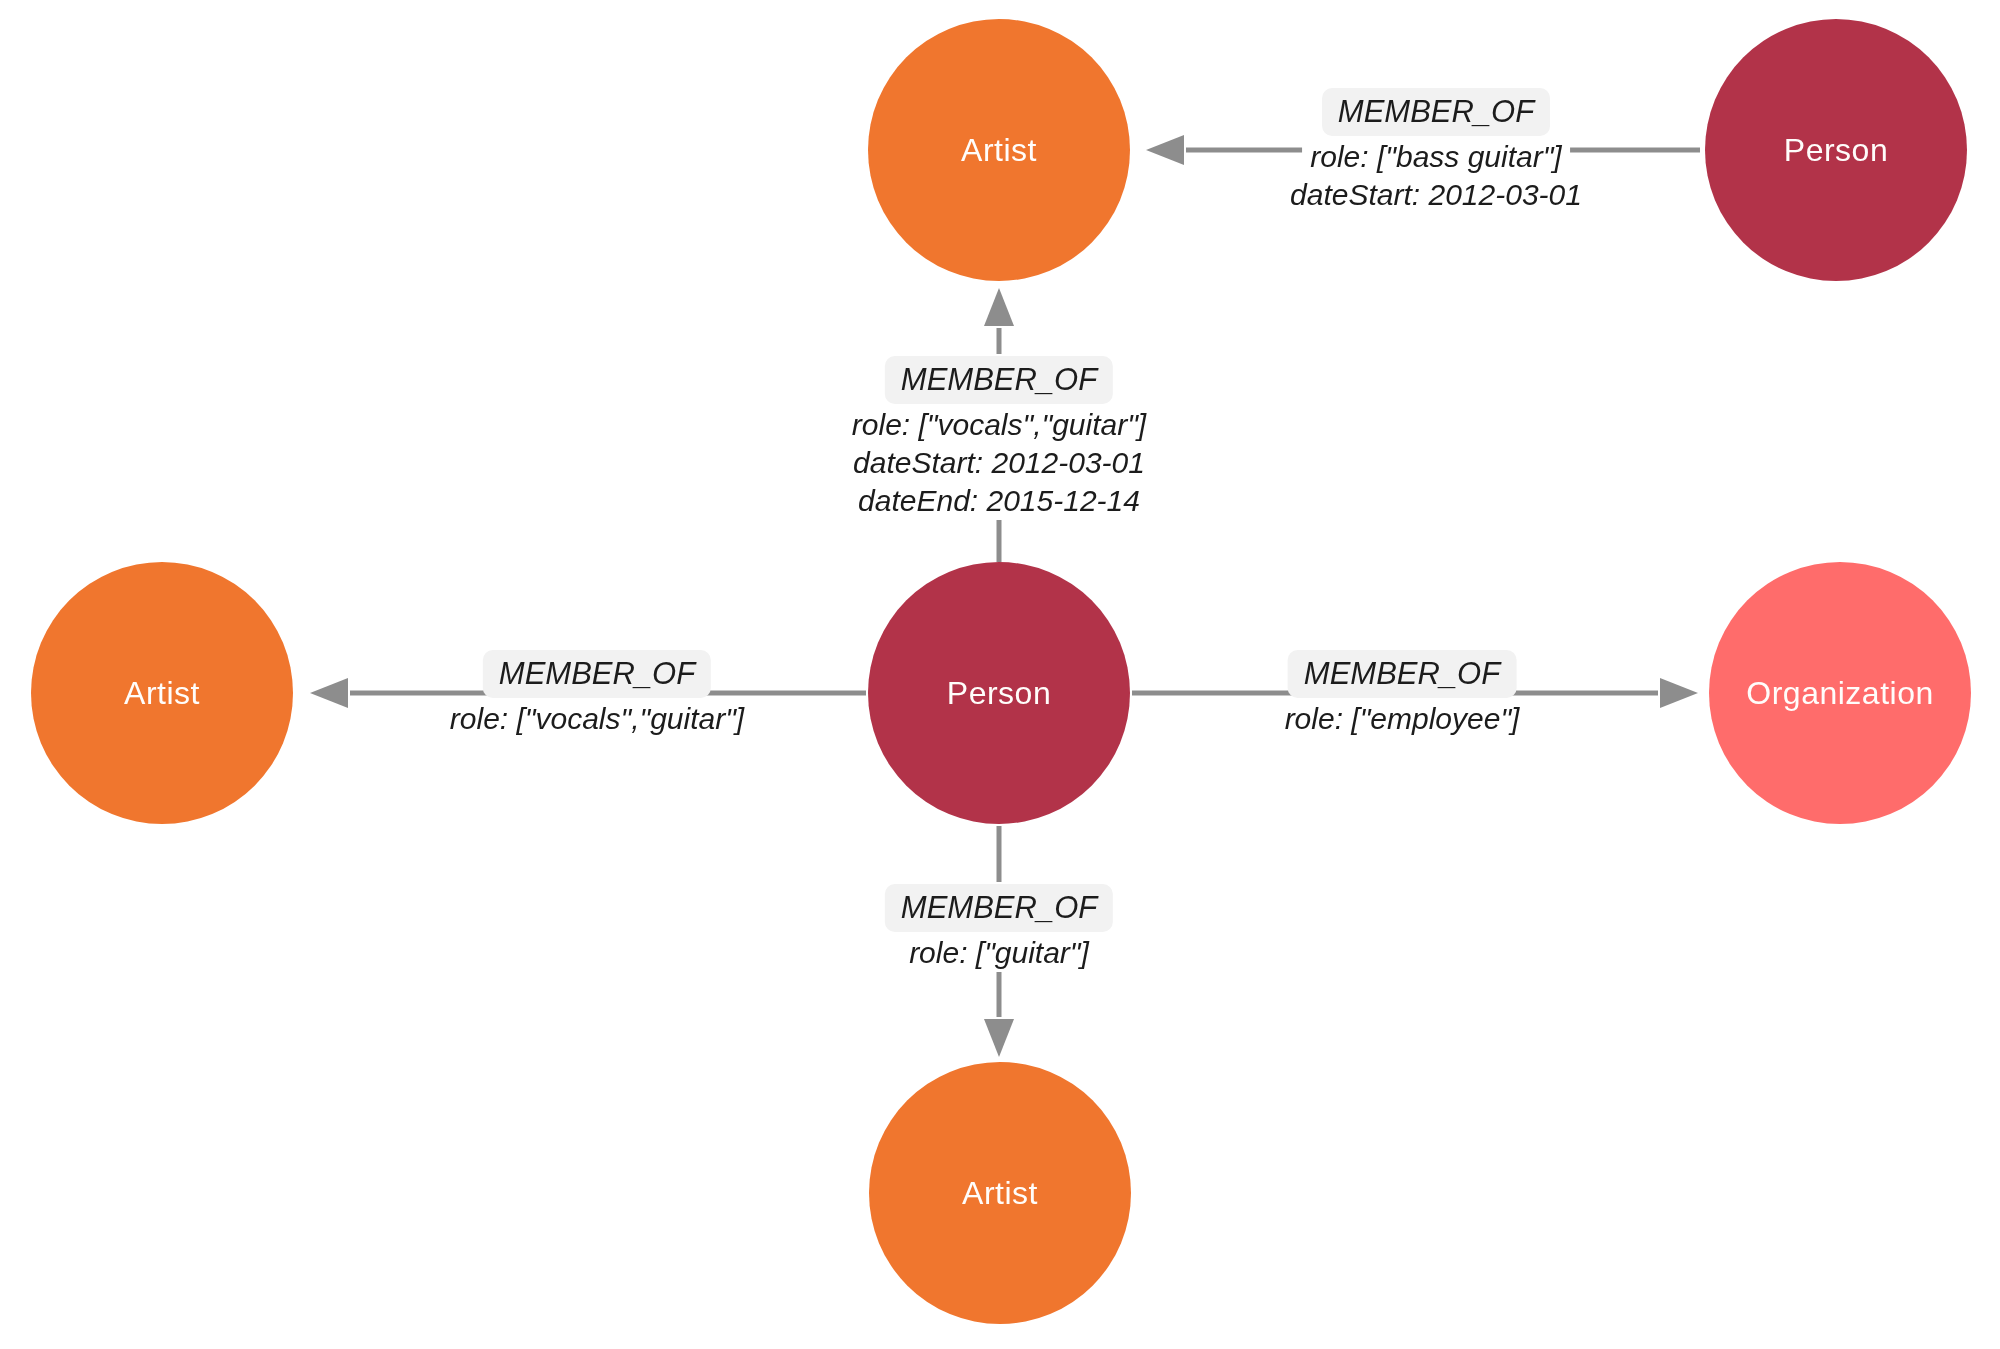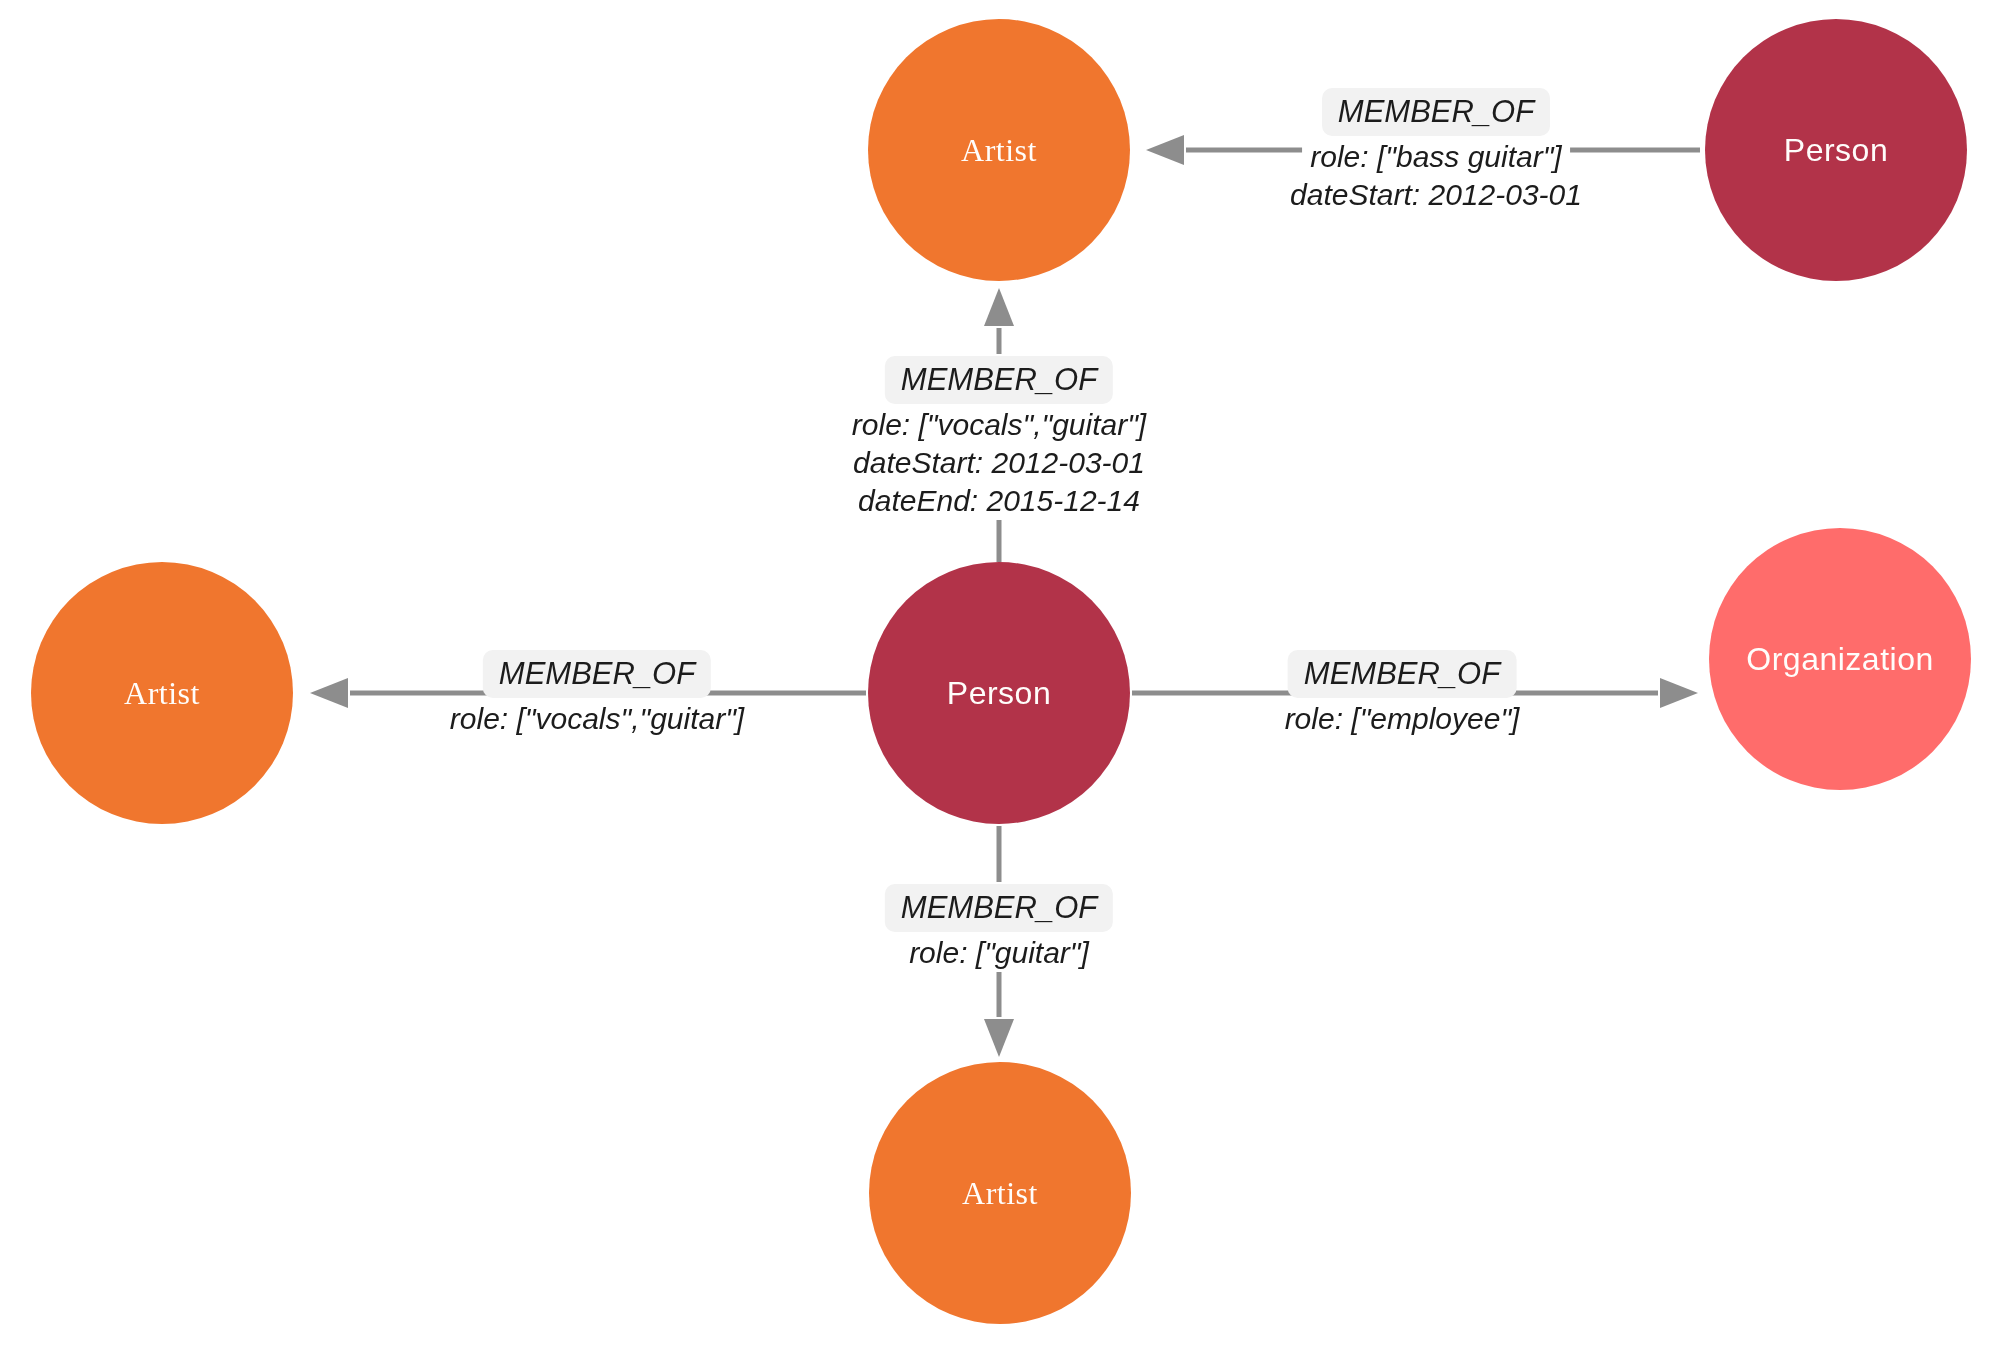--- a/index.html
+++ b/index.html
@@ -39,28 +39,28 @@
     transform: translate(-50%, -50%);
     display: flex;
     align-items: center;
     justify-content: center;
   }
   .node-label {
     color: var(--nodetext, #fff);
     font-size: 32px;
     letter-spacing: 0.5px;
   }
-  .n-artist { background: var(--artist, #f0762e); font-family: Liberation Serif, serif; }
+  .n-artist { background: var(--artist, #f0762e); }
   .n-person { background: var(--person, #b23349); }
   .n-org    { background: var(--org, #ff6c6b); }
   .p-artist-top    { left: 999px;  top: 150px; }
   .p-person-tr     { left: 1836px; top: 150px; }
   .p-artist-left   { left: 162px;  top: 693px; }
   .p-person-center { left: 999px;  top: 693px; }
-  .p-org-right     { left: 1840px; top: 659px; justify-content: center; }
+  .p-org-right     { left: 1840px; top: 693px; justify-content: center; }
   .p-artist-bottom { left: 1000px; top: 1193px; }
   
   .edge-label {
     position: absolute;
     transform: translate(-50%, -50%);
     display: flex;
     flex-direction: column;
     align-items: center;
     gap: 4px;
     text-align: left;

